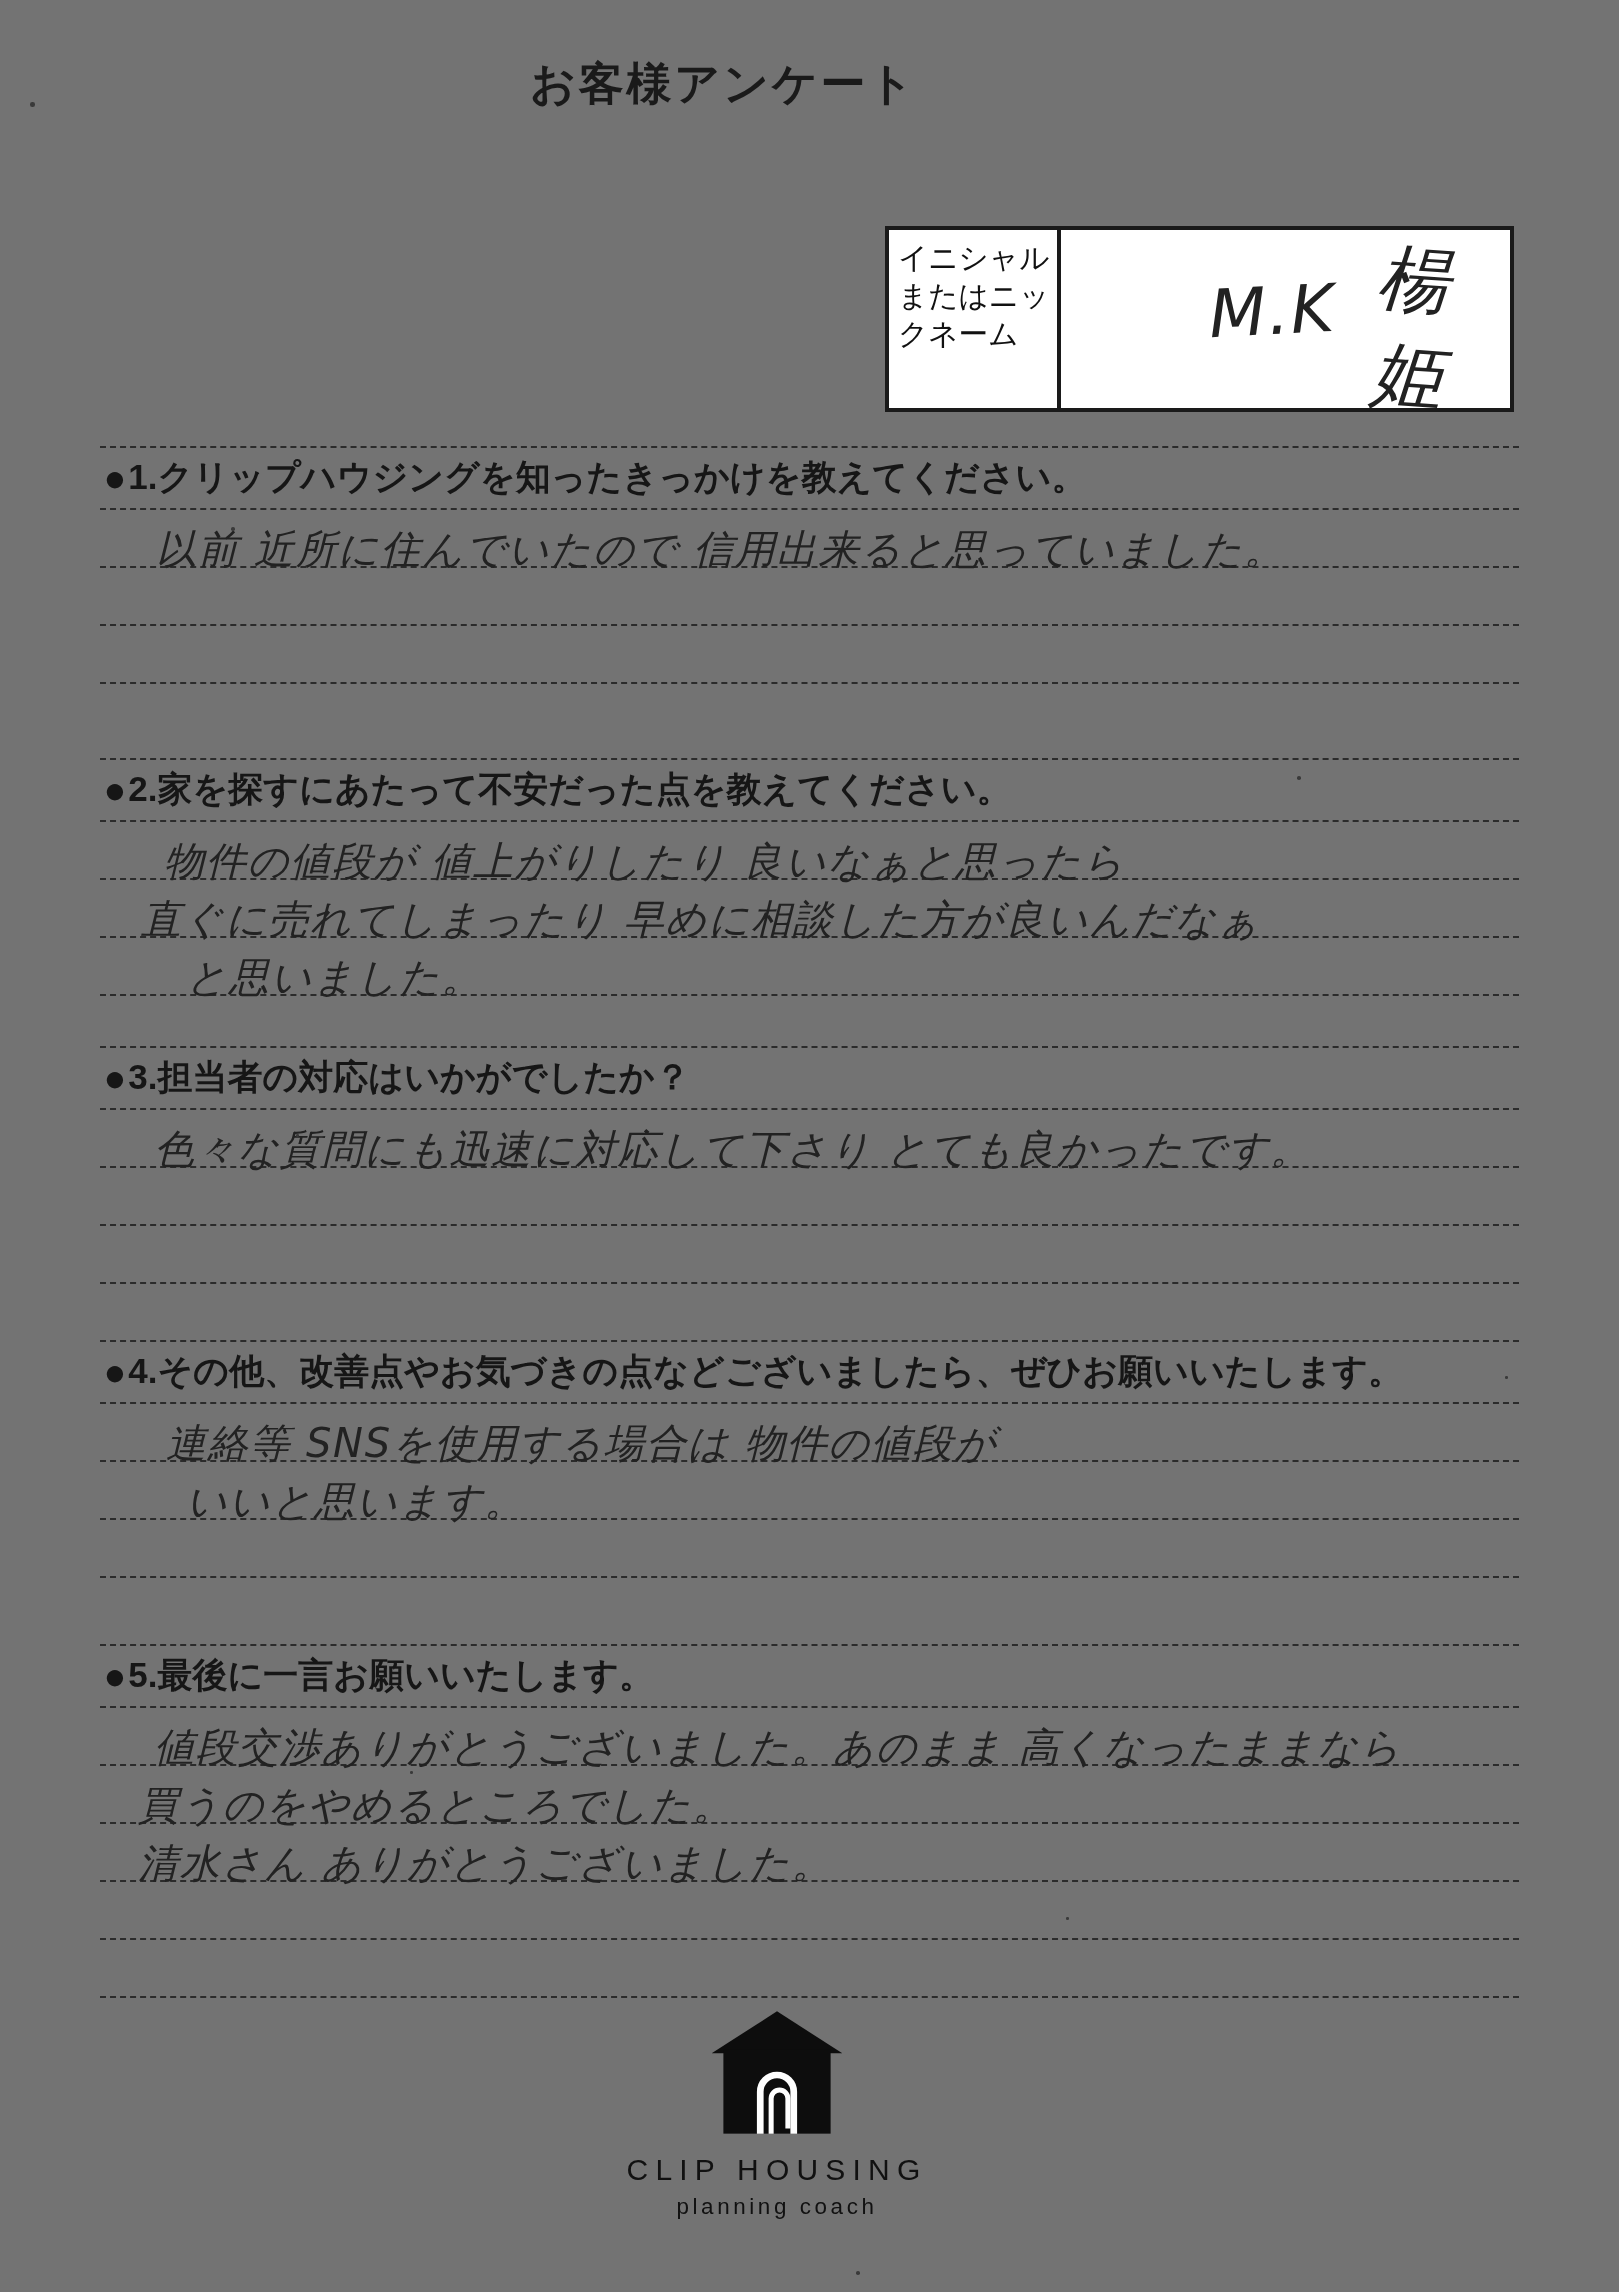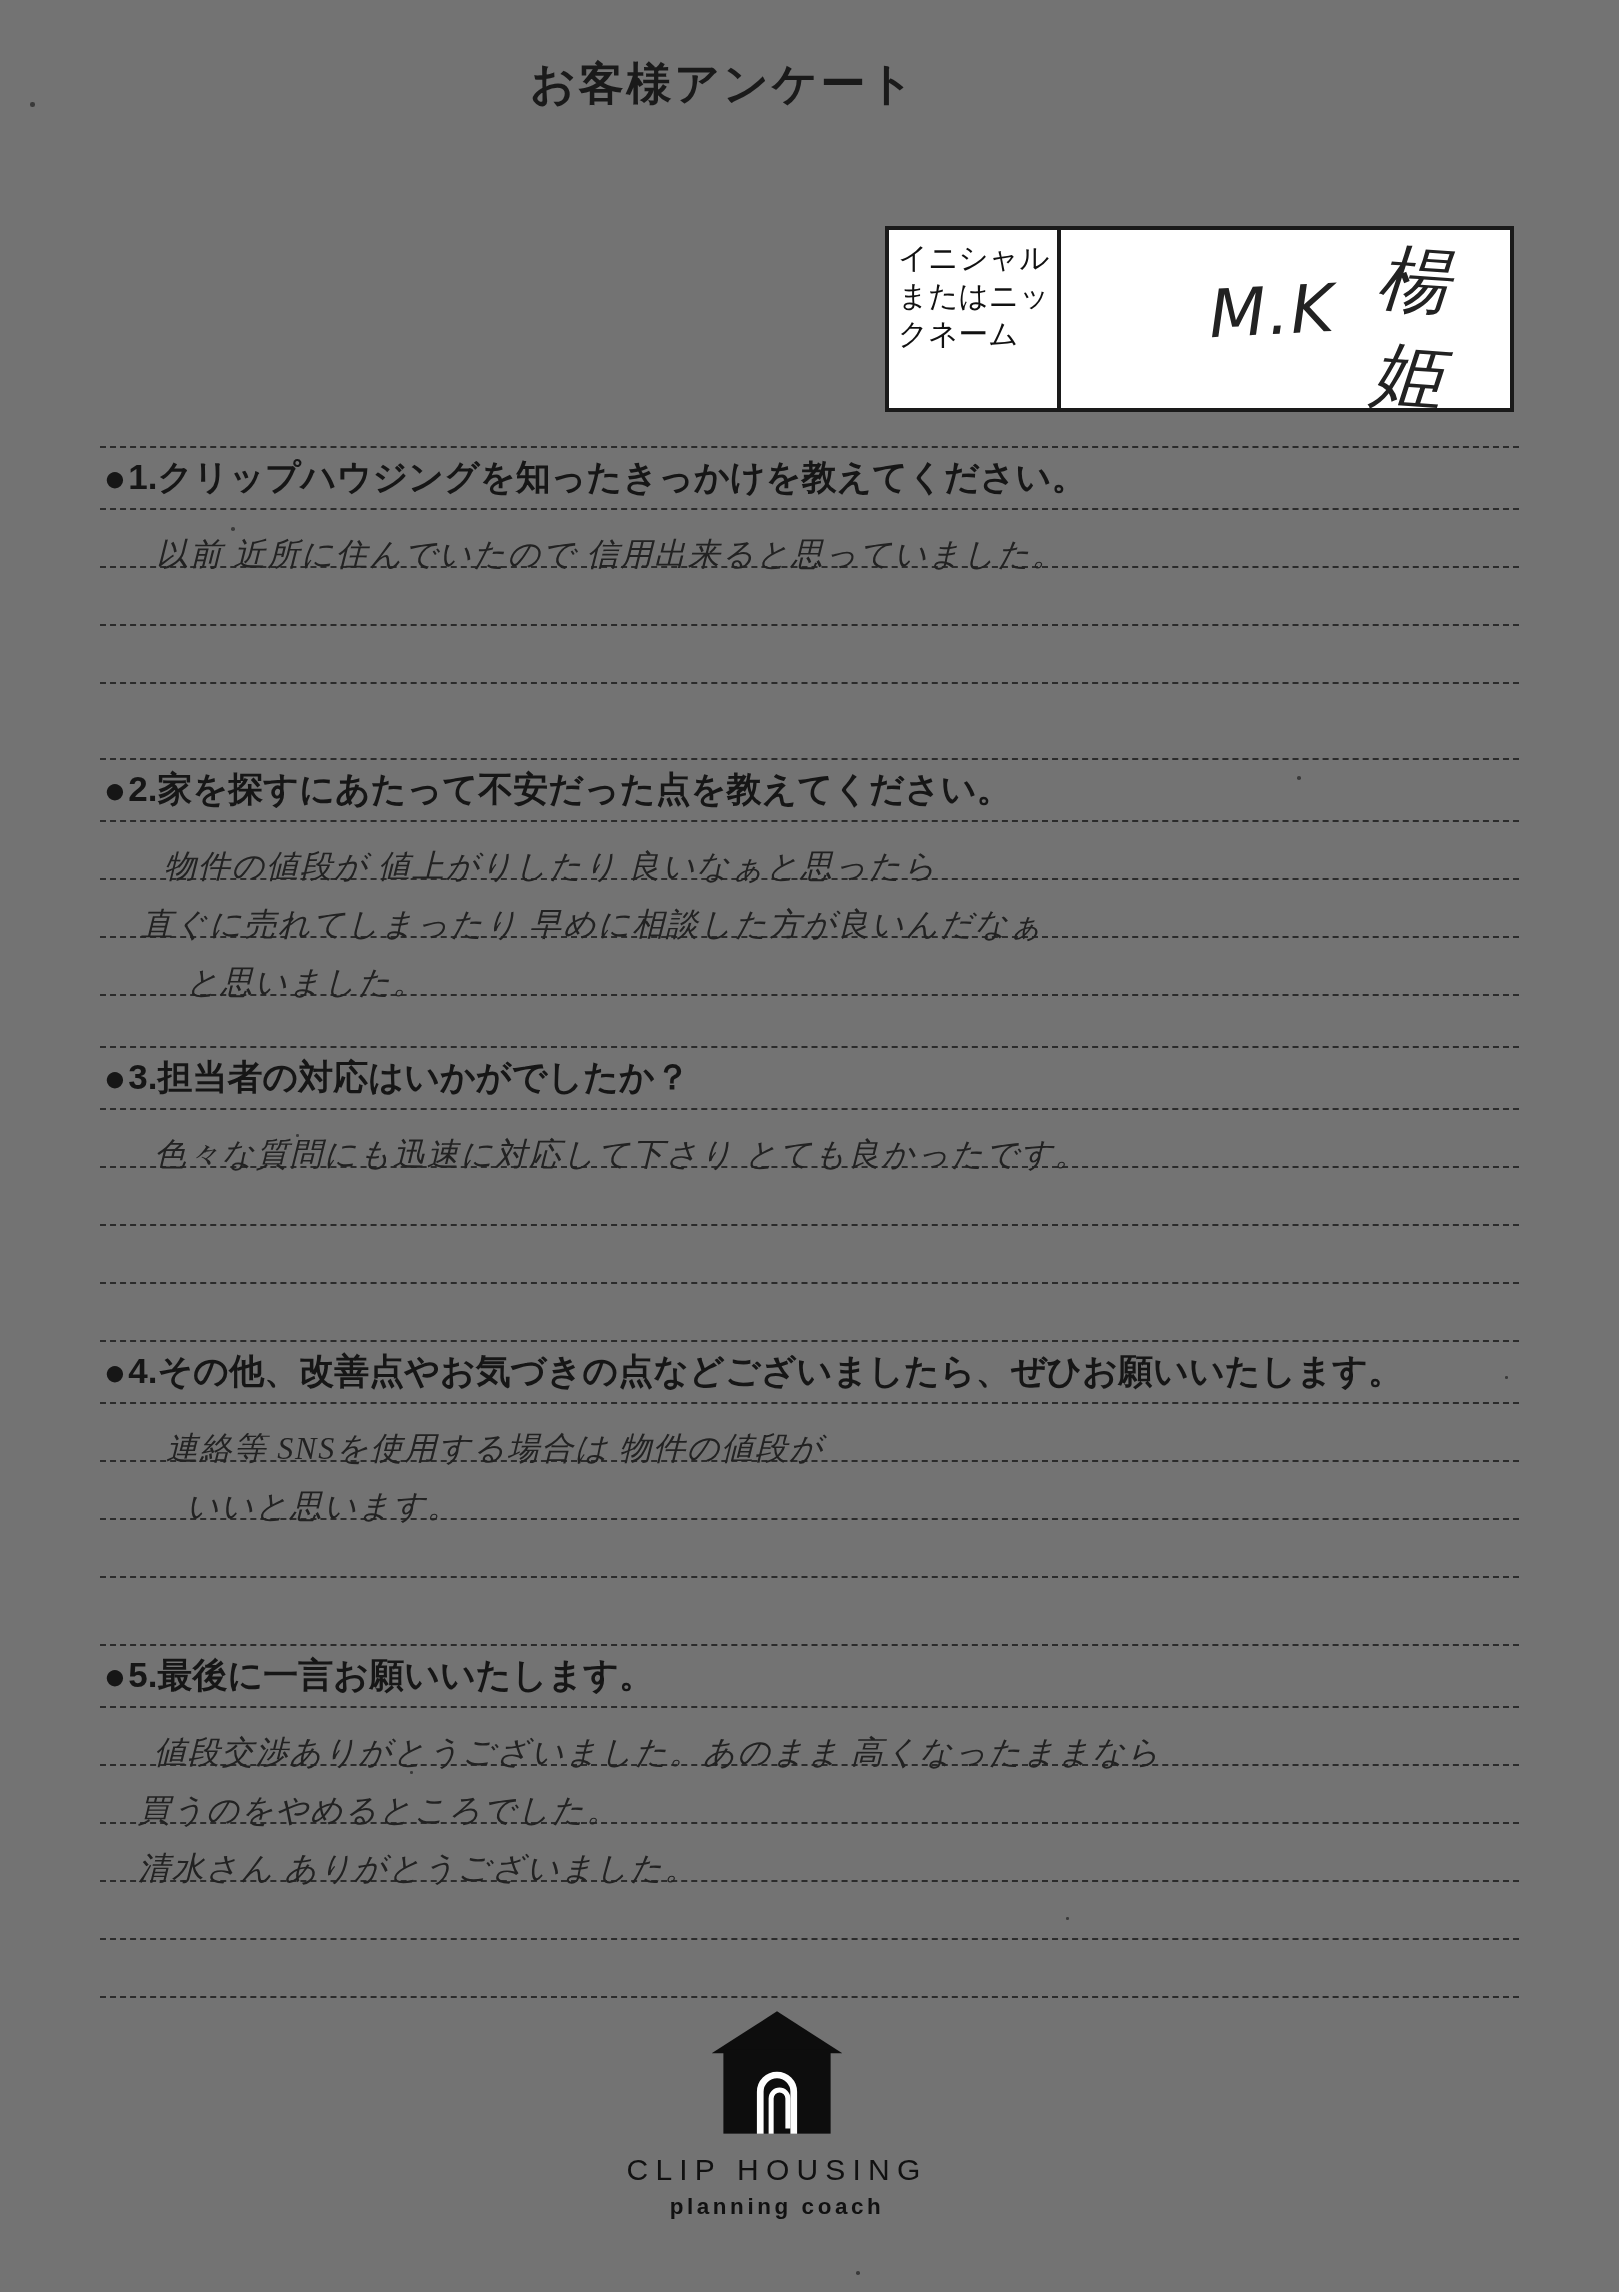--- a/index.html
+++ b/index.html
@@ -69,21 +69,21 @@
     white-space:nowrap;
   }
   .bullet { font-size:38px; line-height:1; margin-right:1.8px; }
   .ansrow {
     height:56px;
     border-bottom:2.7px dashed #2b2b2b;
     position:relative;
   }
   .ansrow .hw {
     position:absolute; bottom:-10.7px;
-    font-size:32px; white-space:nowrap;font-family:Liberation Serif, serif;
+    font-size:40px; white-space:nowrap;
   }
 
   #q1 { top:446px; }
   #q2 { top:758px; }
   #q3 { top:1046px; }
   #q4 { top:1340px; }
   #q5 { top:1644px; }
 
   
   .logo {
@@ -91,21 +91,21 @@
     transform:translateX(-50%);
     width:502px; text-align:center;
   }
   .logo-name {
     margin-top:14.3px;
     font-size:30px; letter-spacing:7.2px;
     color:#111; white-space:nowrap;
   }
   .logo-tagline {
     margin-top:7.2px;
-    font-size:22.4px; font-weight:bold; letter-spacing:3.6px;
+    font-size:22.4px; font-weight:normal; letter-spacing:3.6px;
     color:#111;
   }
 
   
   .speck { position:absolute; background:#3a3a3a; border-radius:50%; }
 </style>
 </head>
 <body>
 
 <div class="page">

